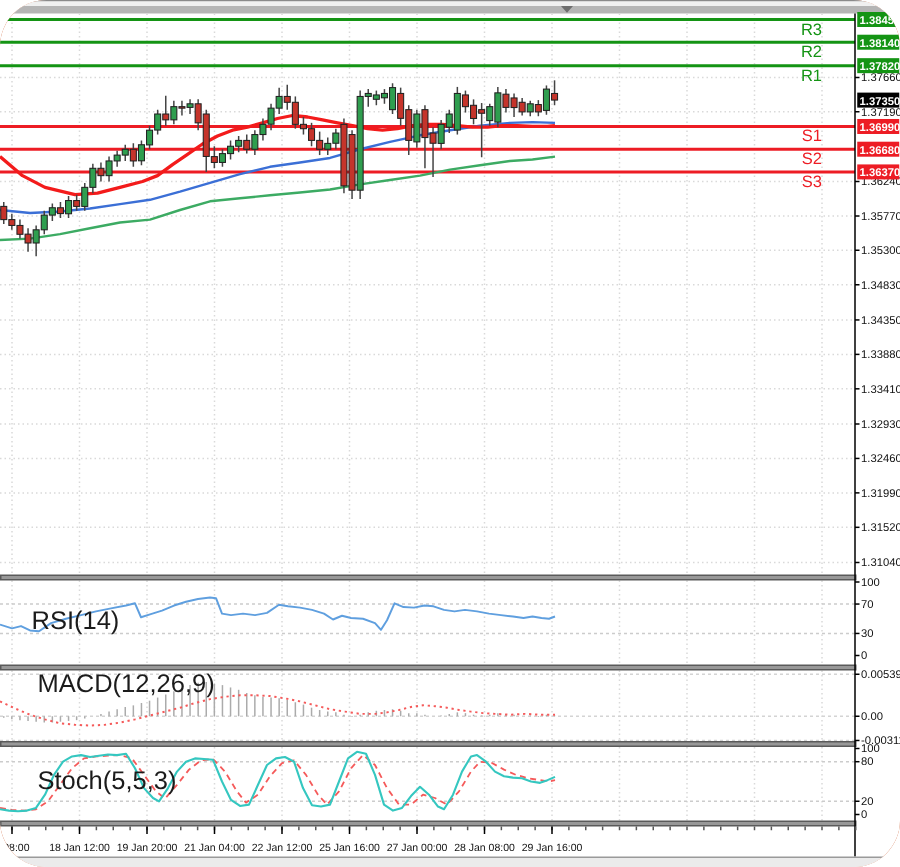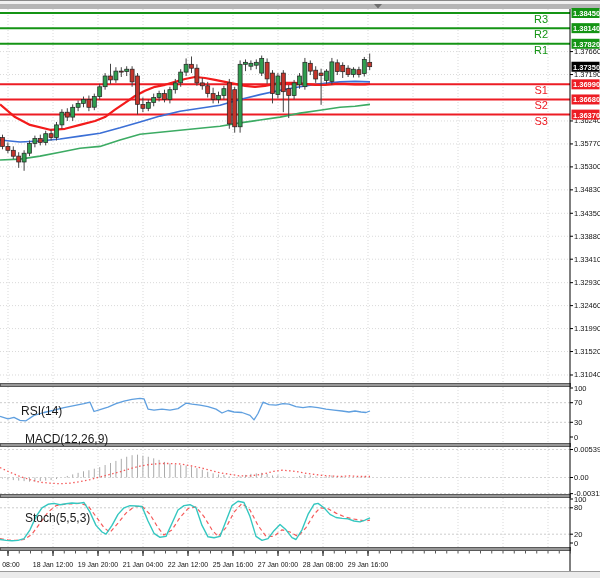--- a/index.html
+++ b/index.html
@@ -1,19 +1,19 @@
 <!DOCTYPE html>
 <html><head>
 <meta charset="utf-8">
 <style>
   html,body{margin:0;padding:0;background:#fff;}
   #app{position:relative;width:600px;height:578px;overflow:hidden;
-       font-family:"Liberation Sans","DejaVu Sans",sans-serif;background:#c2410c;}
+       font-family:"Liberation Sans","DejaVu Sans",sans-serif;background:#c2410c;border-radius:31px;}
   #chart-svg{position:absolute;left:0;top:0;}
-  .plabel{position:absolute;font-size:12px;color:#1b1b1b;white-space:nowrap;padding-left:15px;}
+  .plabel{position:absolute;font-size:17px;color:#1b1b1b;white-space:nowrap;padding-left:15px;}
 </style>
 </head>
 <body>
 
 <div id="app">
   <svg id="chart-svg" width="600" height="578">
       <rect x="0" y="0" width="600" height="578" fill="#fff"></rect>
       <rect x="0" y="0" width="600" height="1" fill="#8a8a8a"></rect>
       <rect x="0" y="1" width="600" height="3" fill="#f0f0f0"></rect>
       <rect x="0" y="4" width="600" height="5" fill="#b5b5b5"></rect>
@@ -419,15 +419,15 @@
       <line x1="368" y1="551" x2="368" y2="556" stroke="#000" stroke-width="1"></line>
       <text x="368" y="567" font-size="7" fill="#111111" font-family="&quot;Liberation Sans&quot;,&quot;DejaVu Sans&quot;,sans-serif" text-anchor="middle">29 Jan 16:00</text>
       <rect x="0" y="572" width="600" height="6" fill="#ebebeb"></rect>
       <line x1="0" y1="571.5" x2="600" y2="571.5" stroke="#9a9a9a" stroke-width="1"></line>
       <rect x="0" y="9" width="570" height="374" fill="#000" opacity="0"></rect>
       <rect x="0" y="387" width="570" height="56" fill="#000" opacity="0"></rect>
       <rect x="0" y="447" width="570" height="47" fill="#000" opacity="0"></rect>
       <rect x="0" y="498" width="570" height="49" fill="#000" opacity="0"></rect>
     </svg>
   <div class="plabel" style="left:6px;top:404px">RSI(14)</div>
-  <div class="plabel" style="left:10px;top:432px">MACD(12,26,9)</div>
+  <div class="plabel" style="left:10px;top:446px">MACD(12,26,9)</div>
   <div class="plabel" style="left:10px;top:511px">Stoch(5,5,3)</div>
 </div>
 
 </body></html>

